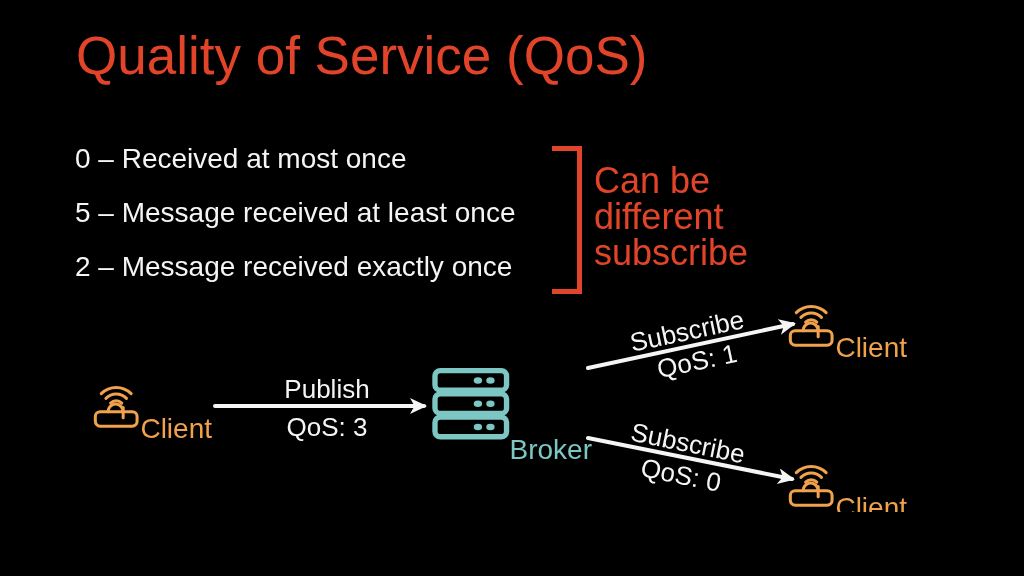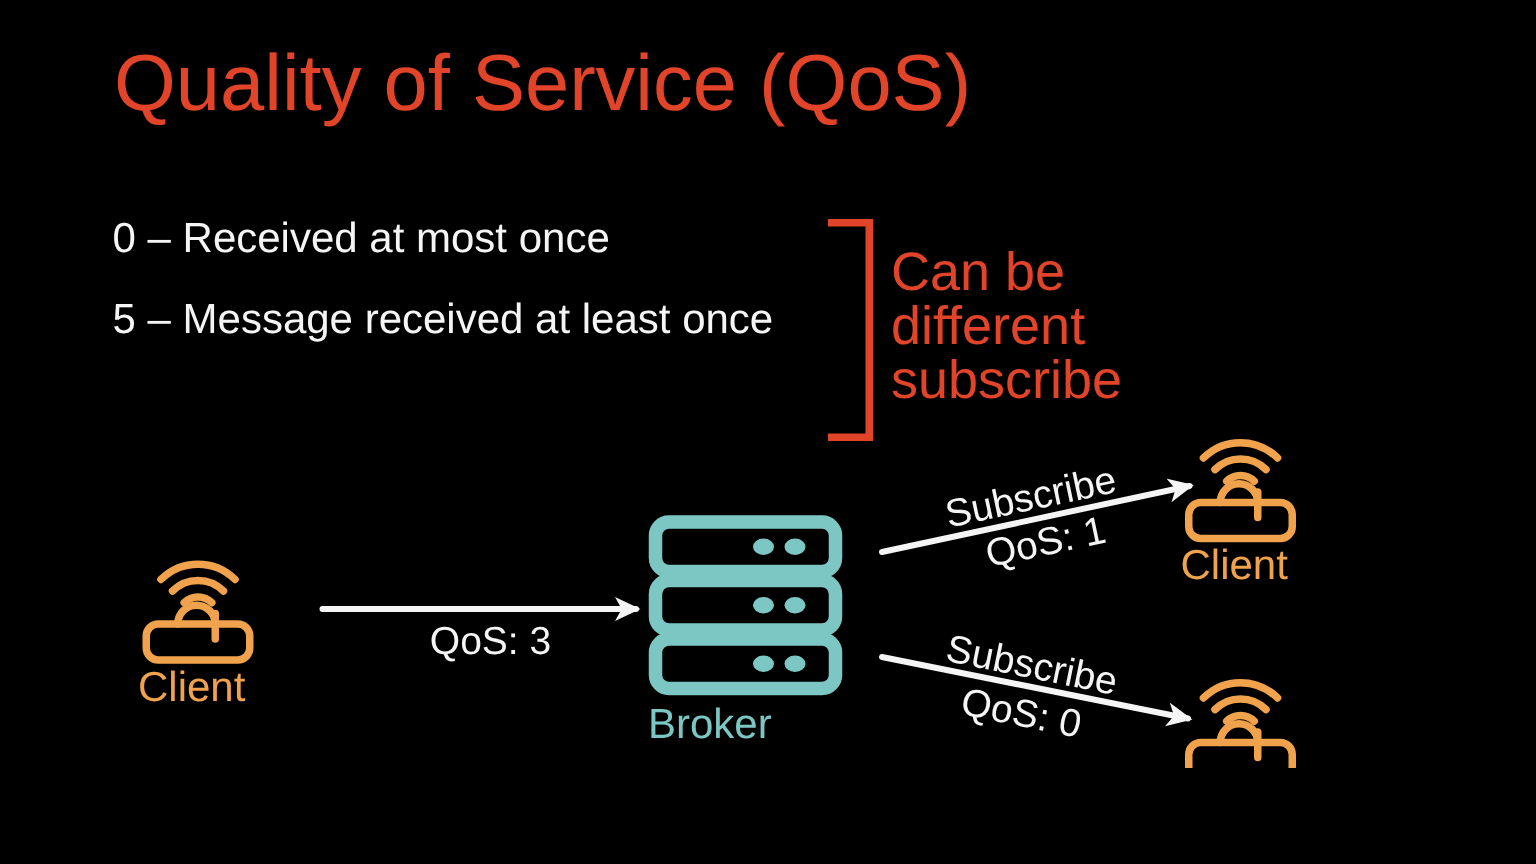--- a/index.html
+++ b/index.html
@@ -65,22 +65,22 @@
   .arrows-svg {
     left: 0;
     top: 0;
     width: 1024px;
     height: 576px;
     pointer-events: none;
   }
 
   .node {
     display: flex;
-    flex-direction: column;
-    align-items: flex-start;
+    flex-direction: row;
+    align-items: flex-end;
     text-align: center;
   }
   .node-label {
     font-size: 28px;
     line-height: 30px;
     margin-top: -1px;
     white-space: nowrap;
   }
   .client-node .node-label { color: var(--orange, #F0A24C); }
   .broker-node .node-label { color: var(--teal, #7CC7C4); margin-top: 3px; }
@@ -98,40 +98,42 @@
 </head>
 <body>
 
 <div class="slide" style="--bg: #000000; --red: #E2442A; --orange: #F0A24C; --teal: #7CC7C4; --white: #F5F5F5;">
 
   <h1 class="abs title">Quality of Service (QoS)</h1>
 
   <div class="abs qos-list">
     <div class="qos-item">0 – Received at most once</div>
     <div class="qos-item">5 – Message received at least once</div>
+    <div class="qos-item">2 – Message received exactly once</div>
   </div>
 
   <div class="abs bracket"></div>
 
   <div class="abs note">
     <div>Can be different</div>
     <div>subscribe</div>
   </div>
 
   <svg class="abs arrows-svg" viewBox="0 0 1024 576">
     <defs>
       <marker id="arrowhead" markerUnits="userSpaceOnUse" markerWidth="22" markerHeight="18" refX="14" refY="8" orient="auto">
         <path d="M0,0 L17,8 L0,16 L4.5,8 Z" fill="#F5F5F5"></path>
       </marker>
     </defs>
     <line x1="215" y1="406" x2="424" y2="406" stroke="#F5F5F5" stroke-width="4" stroke-linecap="round" marker-end="url(#arrowhead)"></line>
     <line x1="588" y1="368" x2="793" y2="324" stroke="#F5F5F5" stroke-width="4" stroke-linecap="round" marker-end="url(#arrowhead)"></line>
     <line x1="588" y1="438" x2="792" y2="479" stroke="#F5F5F5" stroke-width="4" stroke-linecap="round" marker-end="url(#arrowhead)"></line>
   </svg>
 
+  <div class="abs arrow-label" style="left:327px; top:389px;">Publish</div>
   <div class="abs arrow-label" style="left:327px; top:427px;">QoS: 3</div>
 
   <div class="abs arrow-label rot-up" style="left:687px; top:331px;">Subscribe</div>
   <div class="abs arrow-label rot-up" style="left:697px; top:361px;">QoS: 1</div>
 
   <div class="abs arrow-label rot-down" style="left:688px; top:443px;">Subscribe</div>
   <div class="abs arrow-label rot-down" style="left:681px; top:475px;">QoS: 0</div>
 
   <div class="abs node client-node" style="left:92px; top:366px; width:120px;">
     <svg width="80" height="78" viewBox="0 0 80 78" fill="none" stroke="#F0A24C" stroke-width="5" stroke-linecap="round" stroke-linejoin="round">

